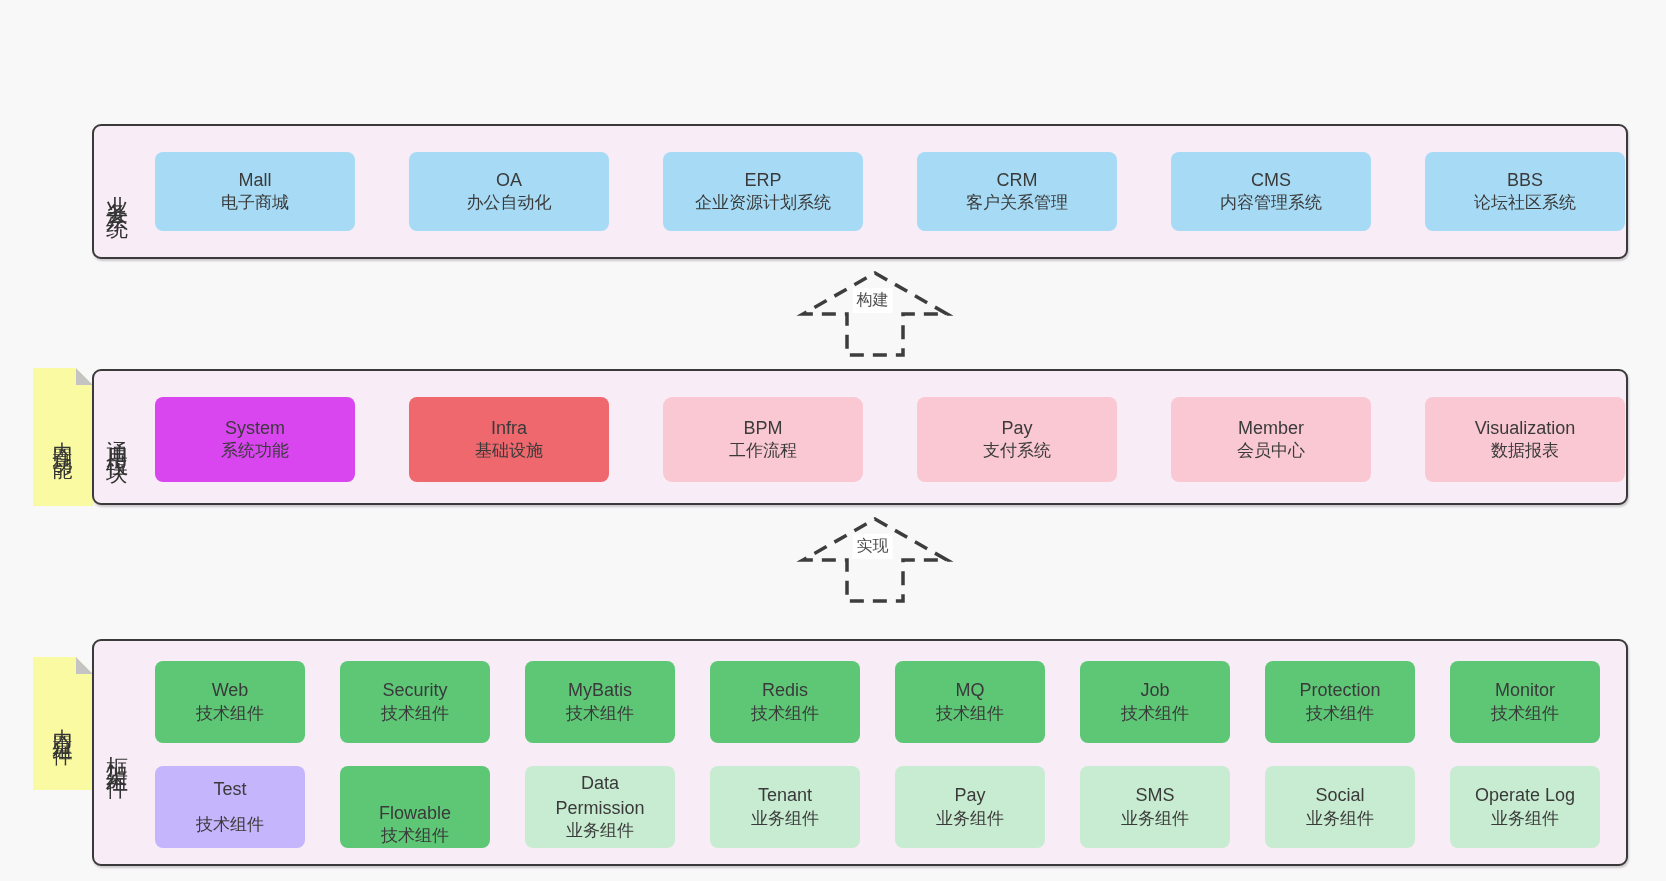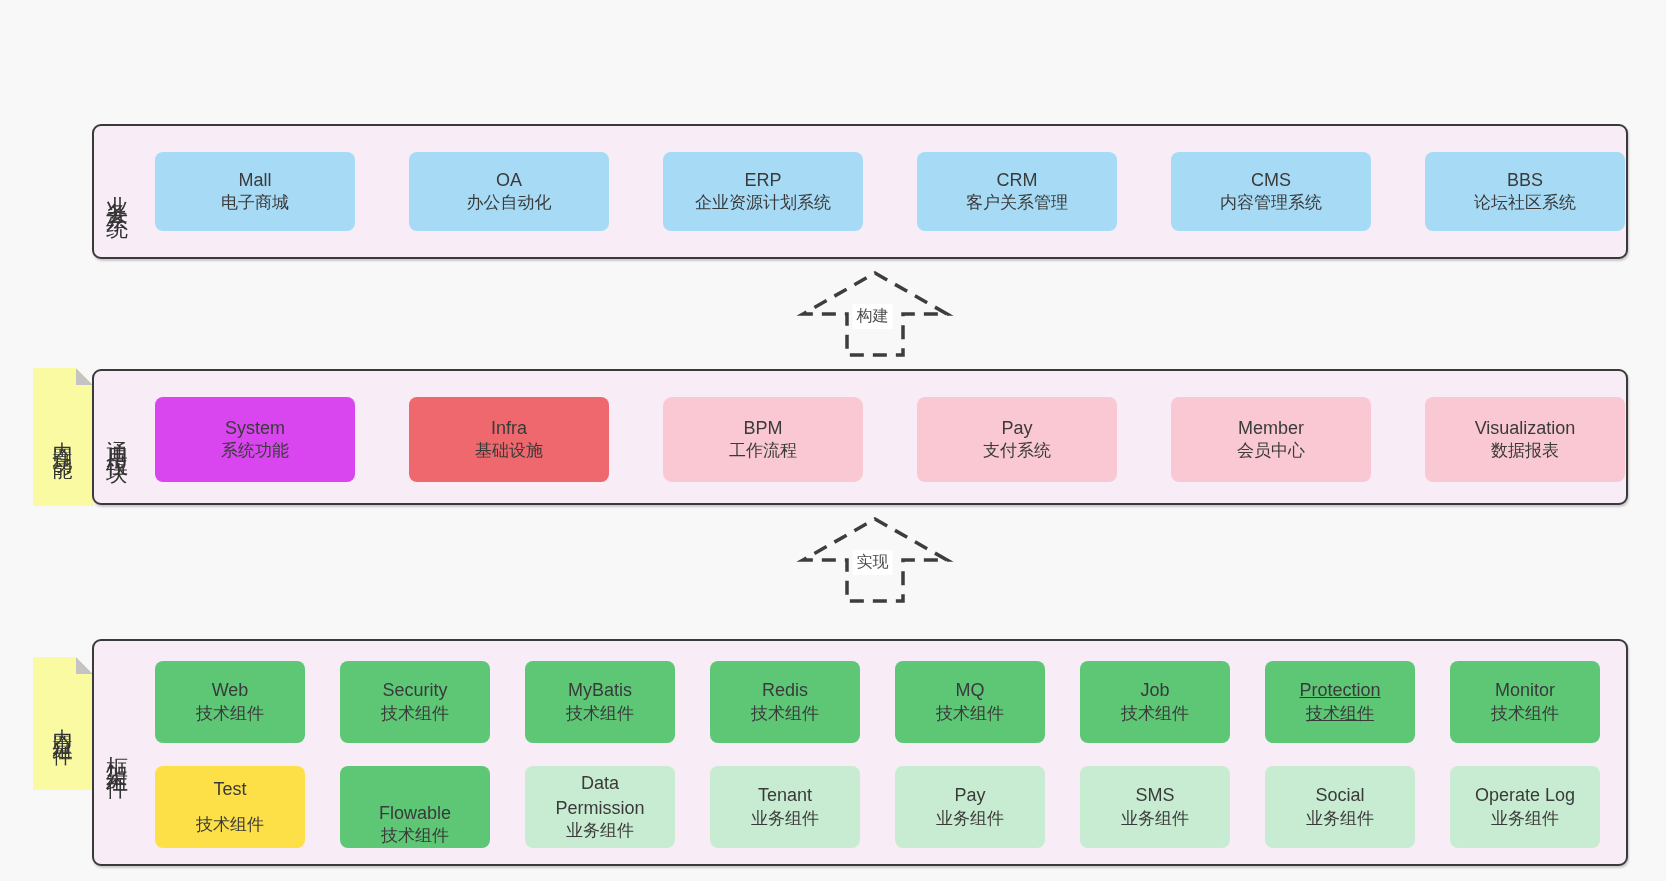--- a/index.html
+++ b/index.html
@@ -58,21 +58,21 @@
     position:absolute;left:50%;top:50%;transform:translate(-50%,-46%);
     writing-mode:vertical-rl;text-orientation:upright;
     font-size:20px;letter-spacing:6px;color:#333;line-height:1;white-space:nowrap;
   }
   
   .arrow{position:absolute;width:160px;height:88px;z-index:2;}
   #arrow-0{left:795px;top:270px;}
   #arrow-1{left:795px;top:516px;}
   .arrow svg{display:block;width:160px;height:88px;}
   .arrow-label{
-    position:absolute;left:50%;top:34px;transform:translateX(-56%);
+    position:absolute;left:50%;top:18px;transform:translateX(-56%);
     background:#ffffff;padding:2px 4px;font-size:16px;color:#4c4c4c;
     white-space:nowrap;
   }
 </style>
 </head>
 <body>
 
 <div class="stage">
 
   <section class="panel" id="tier-0">
@@ -169,31 +169,31 @@
           <div class="box-desc">技术组件</div>
         </div>
         <div class="box" style="background: rgb(93, 199, 118);">
           <div class="box-name">MQ</div>
           <div class="box-desc">技术组件</div>
         </div>
         <div class="box" style="background: rgb(93, 199, 118);">
           <div class="box-name">Job</div>
           <div class="box-desc">技术组件</div>
         </div>
-        <div class="box" style="background: rgb(93, 199, 118); text-decoration: underline;">
+        <div class="box" style="background: rgb(93, 199, 118);">
           <div class="box-name">Protection</div>
           <div class="box-desc">技术组件</div>
         </div>
         <div class="box" style="background: rgb(93, 199, 118);">
           <div class="box-name">Monitor</div>
           <div class="box-desc">技术组件</div>
         </div>
       </div>
       <div class="row row-2-1 cols8">
-        <div class="box" style="background: #fde047; gap: 12px;">
+        <div class="box" style="background: #c4b5fd; gap: 12px;">
           <div class="box-name">Test</div>
           <div class="box-desc">技术组件</div>
         </div>
         <div class="box" style="background: rgb(93, 199, 118); justify-content: flex-end;">
           <div class="box-name">Flowable</div>
           <div class="box-desc">技术组件</div>
         </div>
         <div class="box" style="background: rgb(200, 236, 209);">
           <div class="box-name">Data Permission</div>
           <div class="box-desc">业务组件</div>

